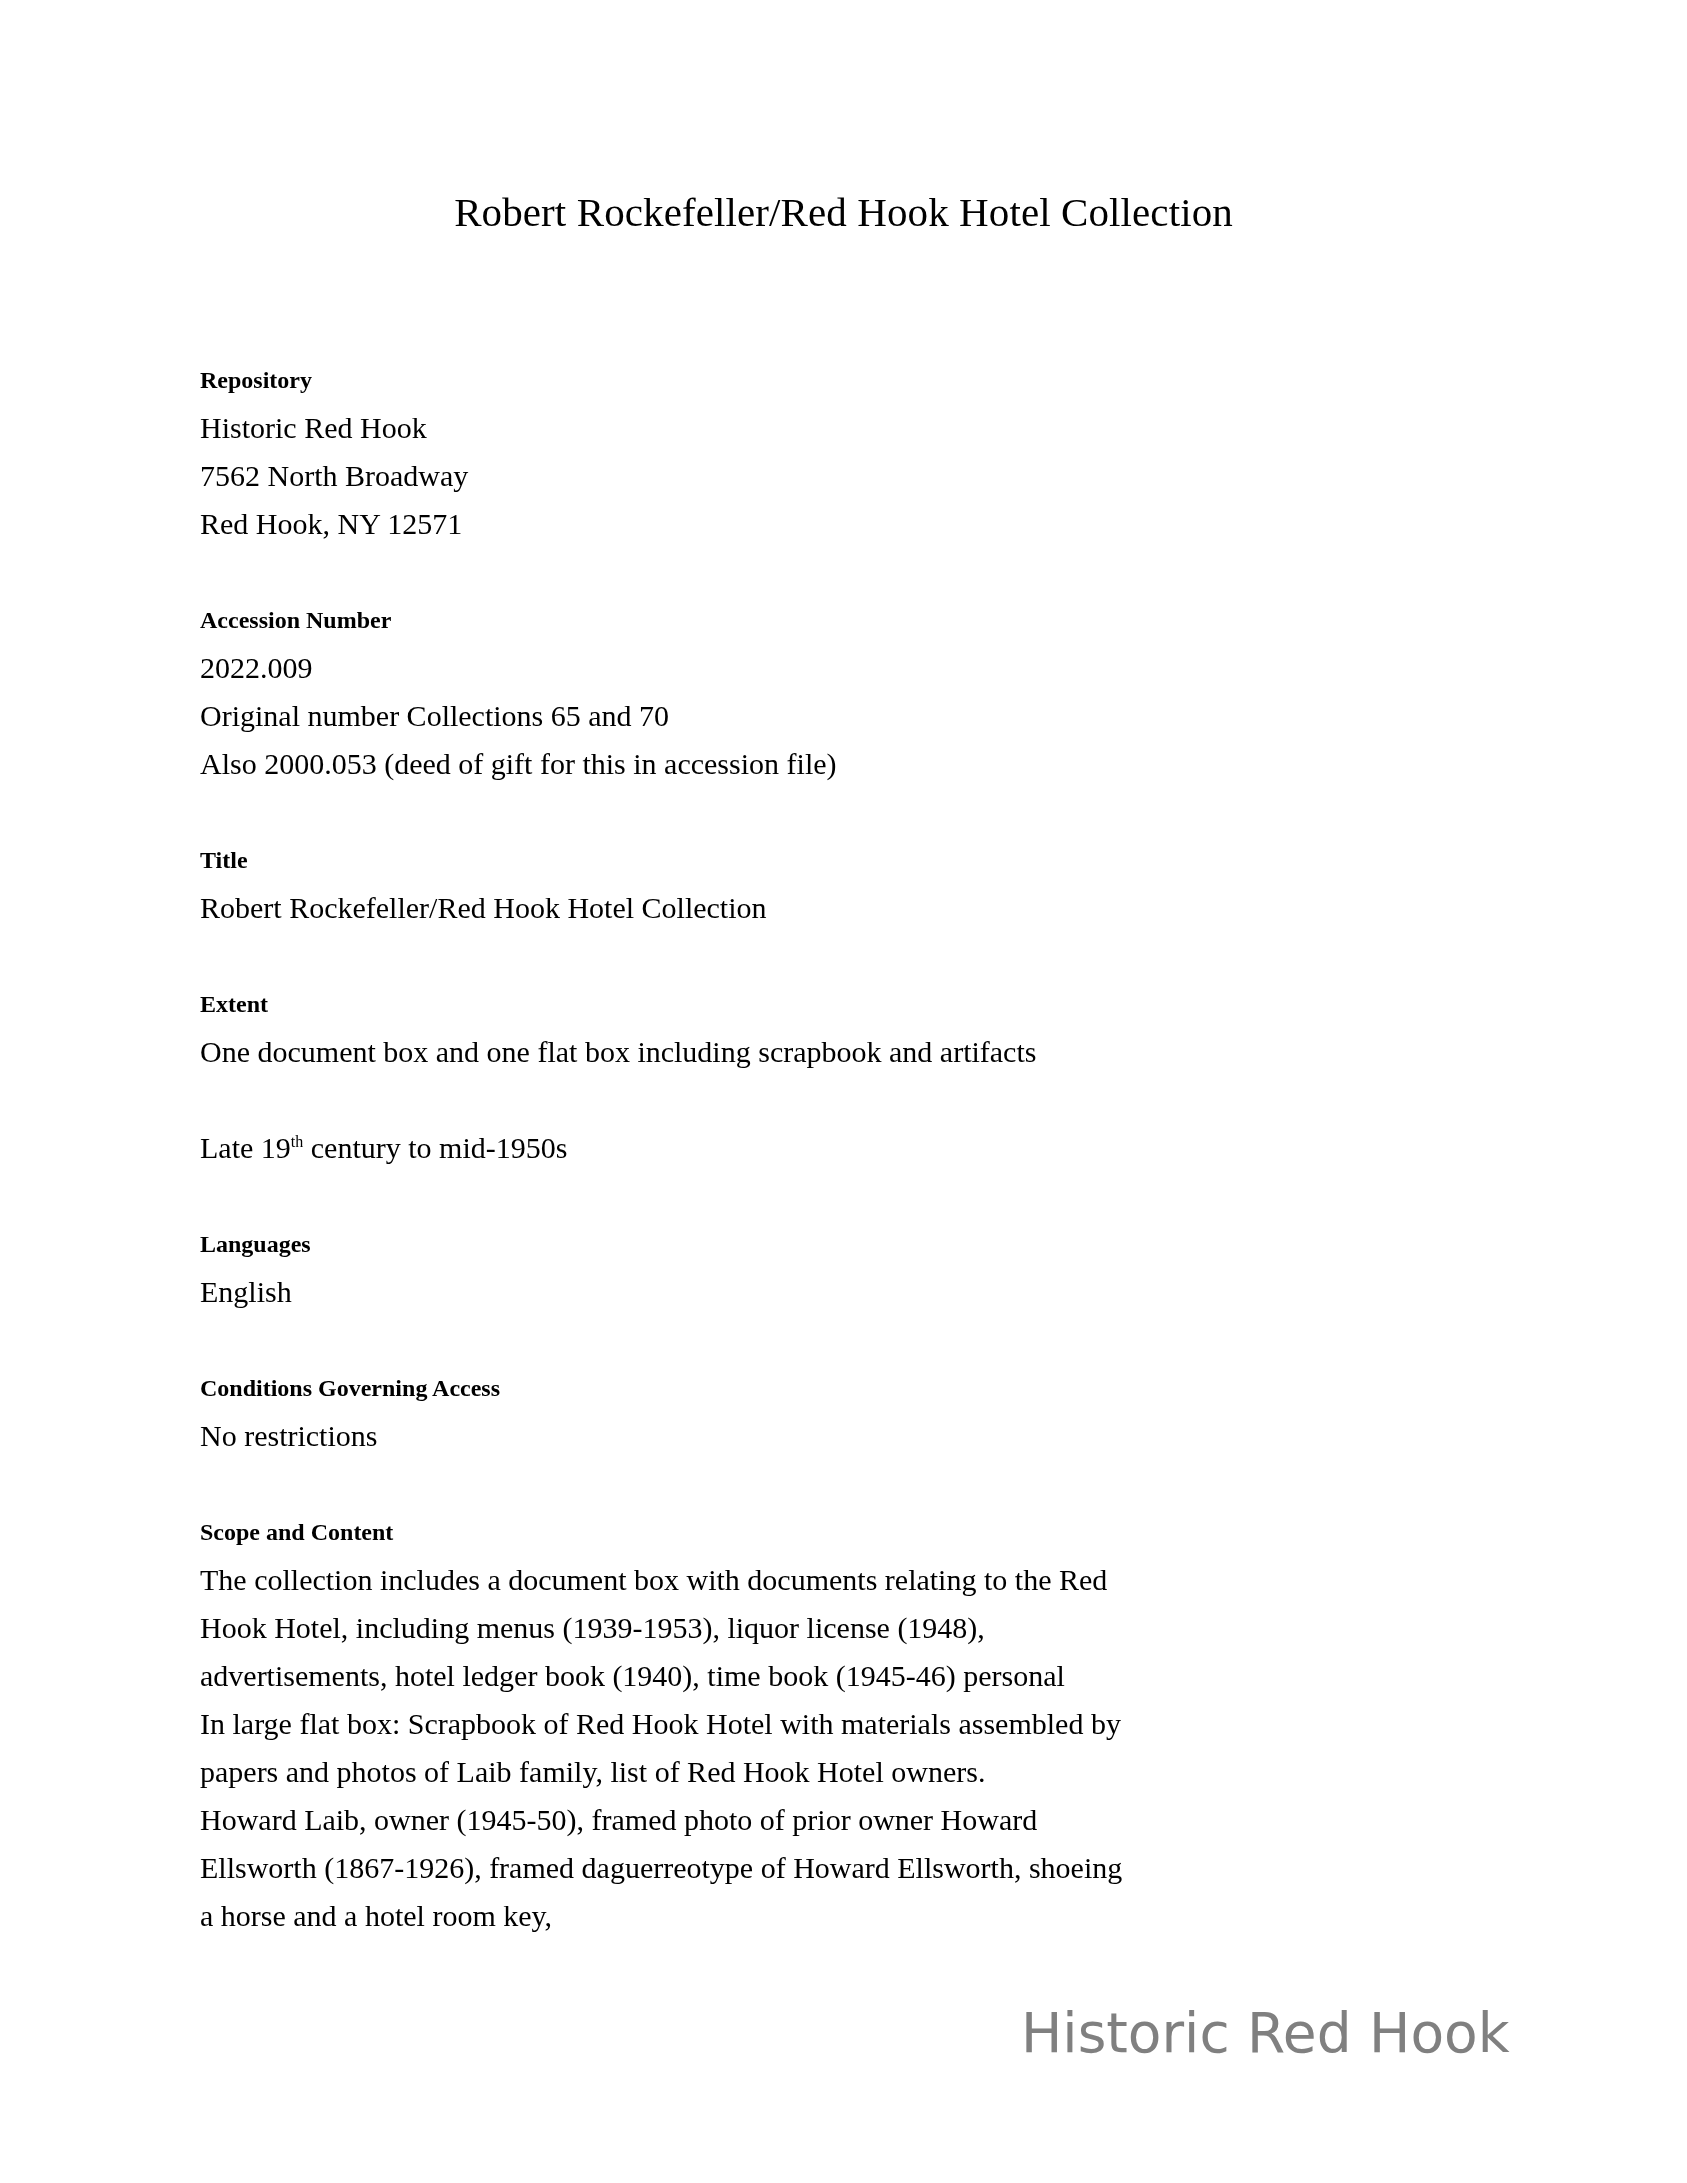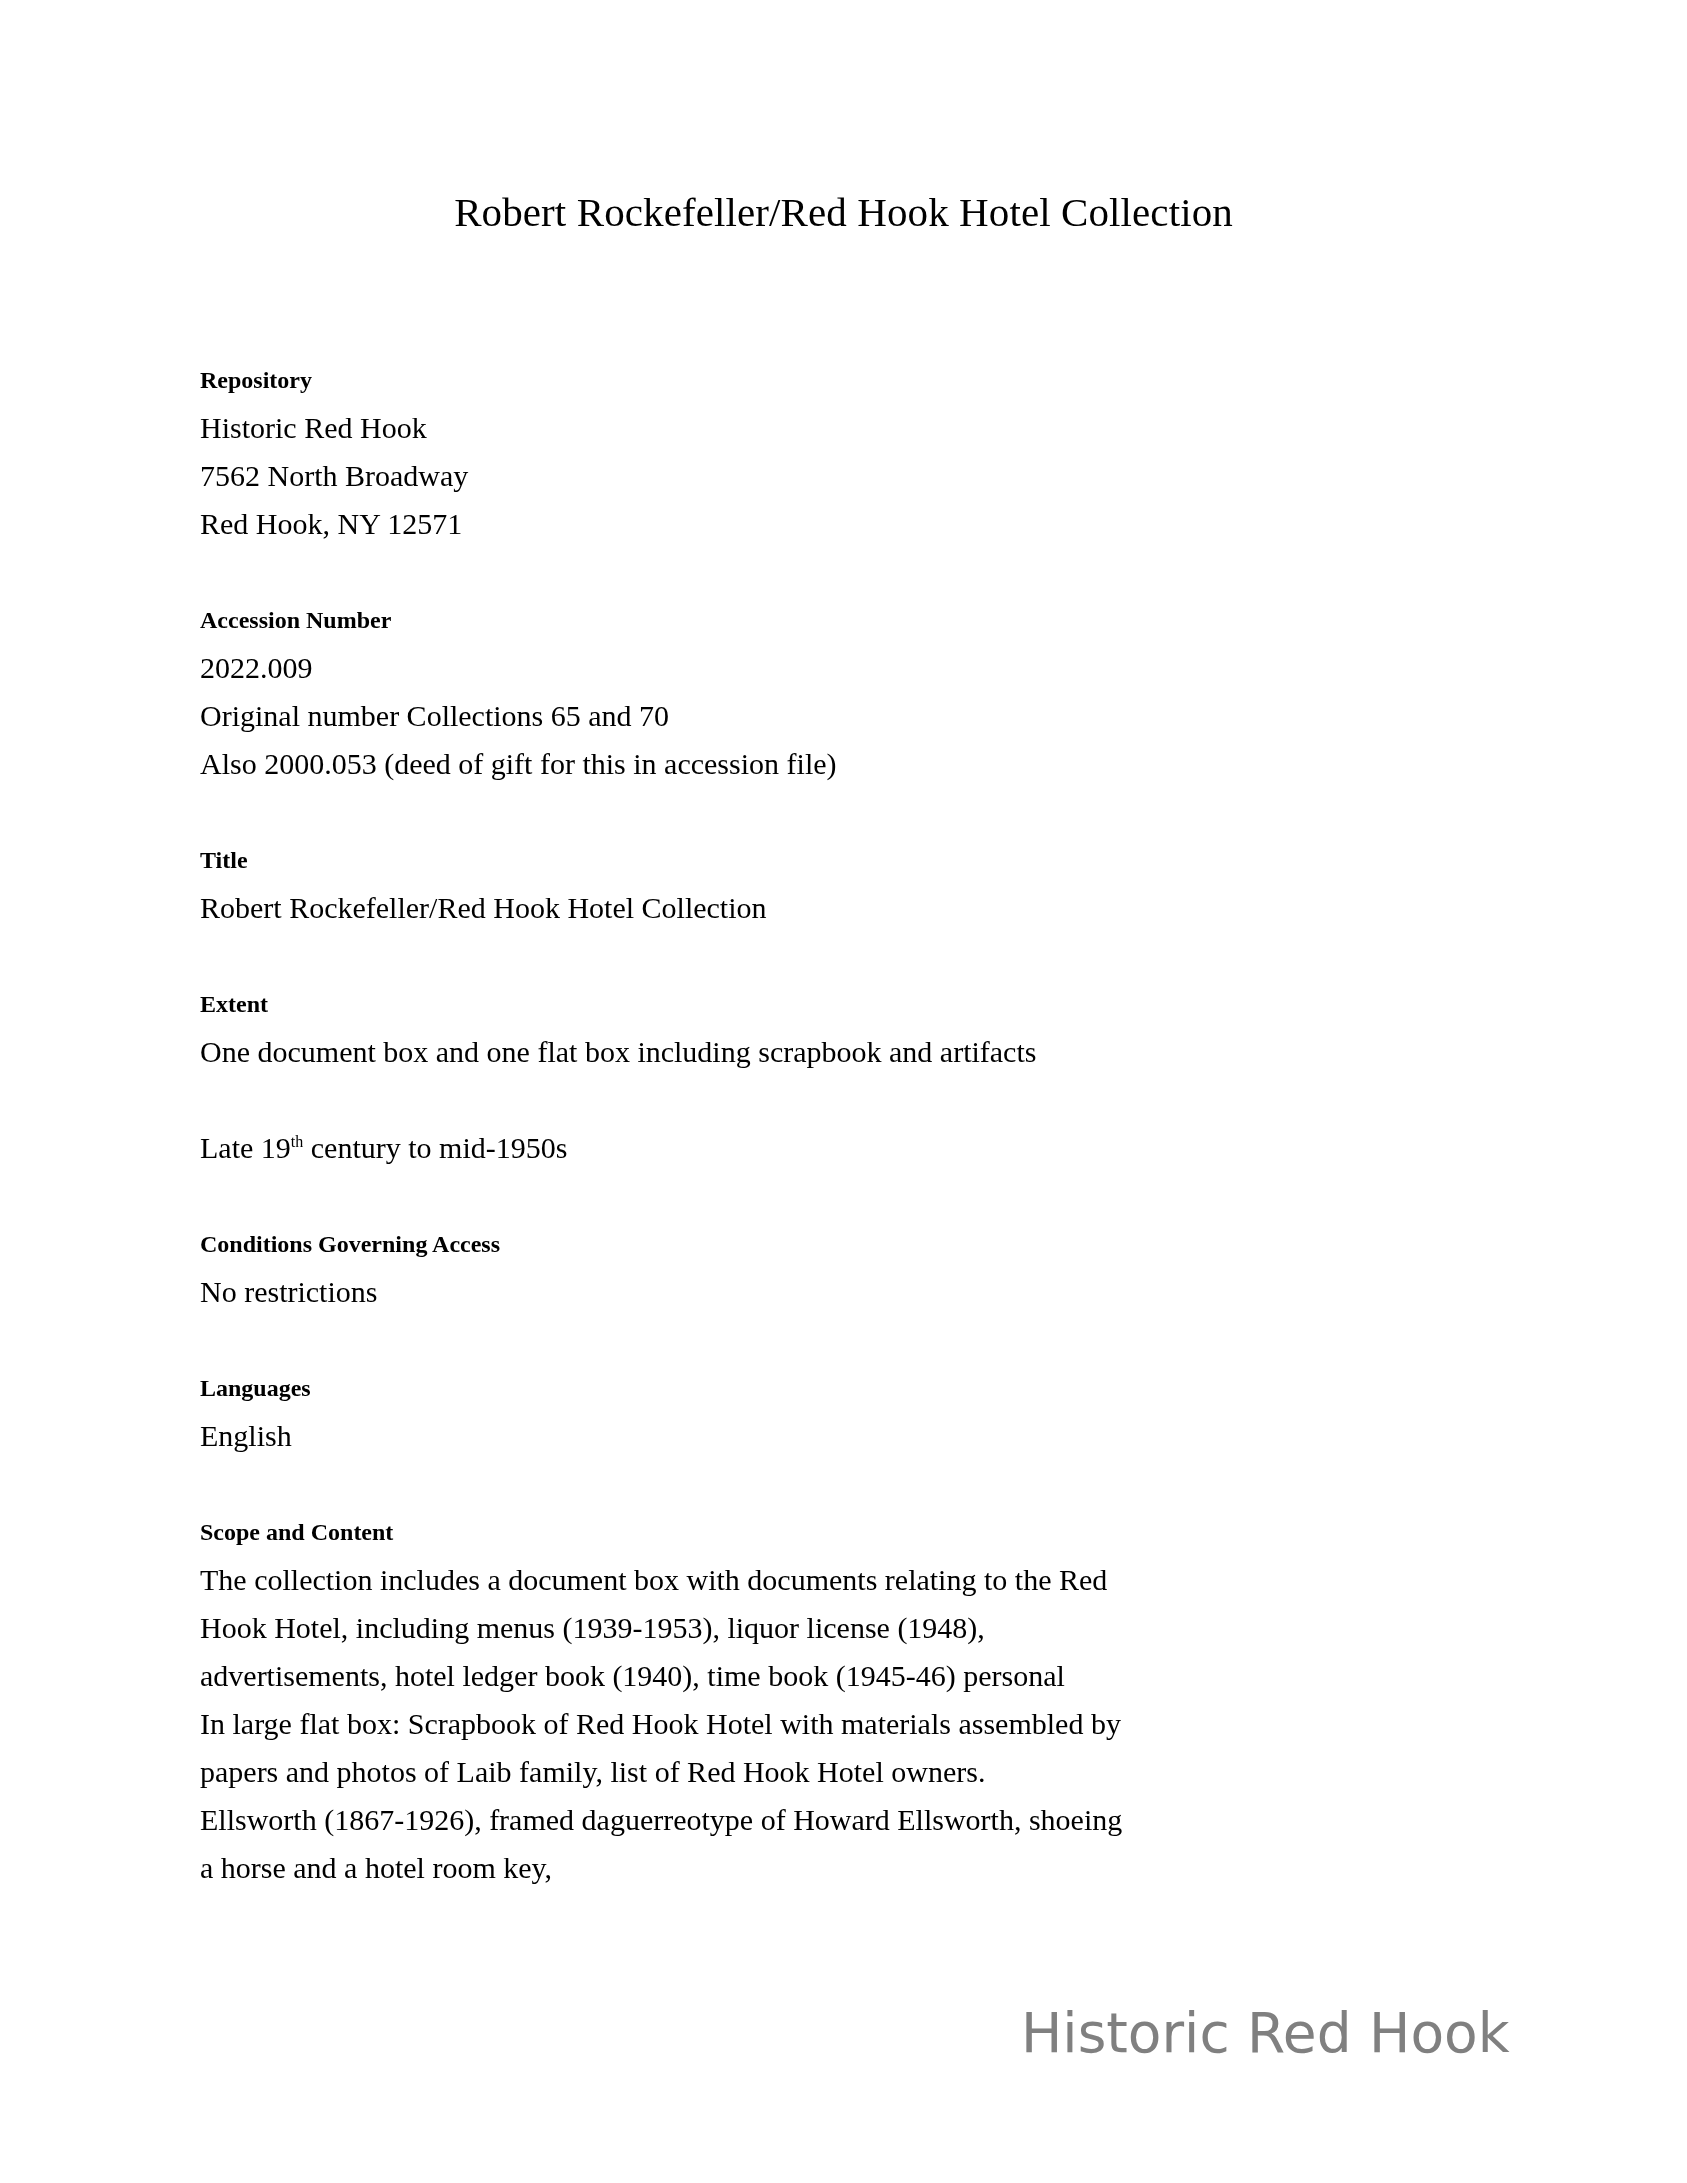--- a/index.html
+++ b/index.html
@@ -118,36 +118,37 @@
     <div class="section">
       <div class="sec-head">Extent</div>
       <div class="sec-line">One document box and one flat box including scrapbook and artifacts</div>
     </div>
 
     <div class="section">
       <div class="sec-line"><span>Late 19</span><sup>th</sup><span> century to mid-1950s</span></div>
     </div>
 
     <div class="section">
-      <div class="sec-head">Conditions Governing Access</div>
-      <div class="sec-line">No restrictions</div>
+      <div class="sec-head">Languages</div>
+      <div class="sec-line">English</div>
     </div>
 
     <div class="section">
-      <div class="sec-head">Languages</div>
-      <div class="sec-line">English</div>
+      <div class="sec-head">Conditions Governing Access</div>
+      <div class="sec-line">No restrictions</div>
     </div>
 
     <div class="section">
       <div class="sec-head">Scope and Content</div>
       <div class="sec-line">The collection includes a document box with documents relating to the Red</div>
       <div class="sec-line">Hook Hotel, including menus (1939-1953), liquor license (1948),</div>
       <div class="sec-line">advertisements, hotel ledger book (1940), time book (1945-46) personal</div>
       <div class="sec-line">In large flat box: Scrapbook of Red Hook Hotel with materials assembled by</div>
       <div class="sec-line">papers and photos of Laib family, list of Red Hook Hotel owners.</div>
+      <div class="sec-line">Howard Laib, owner (1945-50), framed photo of prior owner Howard</div>
       <div class="sec-line">Ellsworth (1867-1926), framed daguerreotype of Howard Ellsworth, shoeing</div>
       <div class="sec-line">a horse and a hotel room key,</div>
     </div>
 
   </div>
 
   <div class="footer-mark">Historic Red Hook</div>
 
 </div>
 

